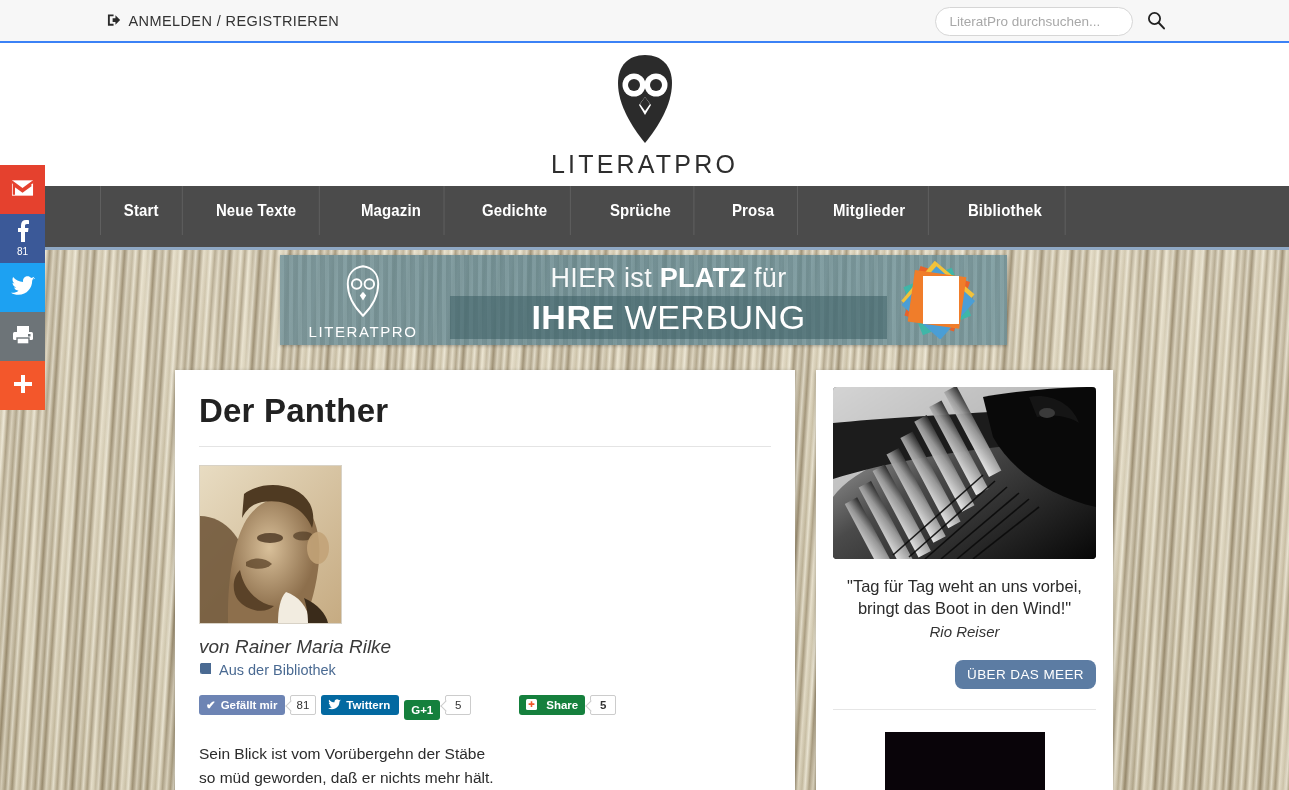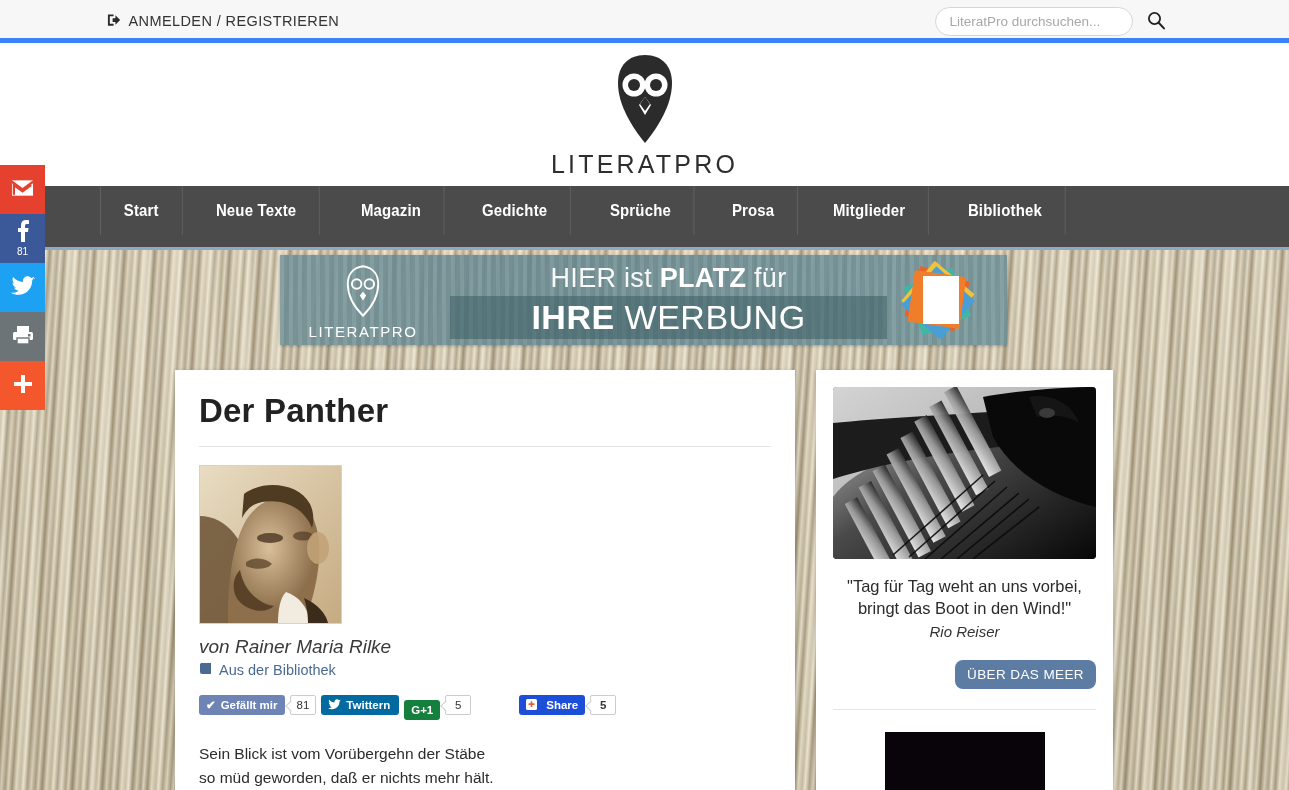--- a/index.html
+++ b/index.html
@@ -34,21 +34,21 @@
   .page-bg::after {
     content: "";
     position: absolute; left: 0; right: 0; top: 0; height: 58px;
     background: linear-gradient(180deg, rgba(214,222,232,.95), rgba(206,216,228,.4));
   }
 
   
   .topbar {
     position: absolute; top: 0; left: 0; width: 1289px; height: 43px;
     background: #f7f7f7;
-    border-bottom: 5px solid #3b82f6;
+    border-bottom: 2px solid #3b82f6;
     z-index: 20;
   }
   .topbar-inner {
     position: relative; width: 1140px; margin: 0 auto; height: 43px;
   }
   .login-link {
     position: absolute; left: 32px; top: 13px;
     font-size: 14.5px; letter-spacing: .4px; color: #333;
     text-decoration: none; display: flex; align-items: center; gap: 7px;
     cursor: pointer;
@@ -168,21 +168,21 @@
   .share-row { display: flex; align-items: center; gap: 5px; margin-top: 12px; }
   .sbtn {
     display: inline-flex; align-items: center; gap: 5px;
     height: 20px; padding: 0 7px; border-radius: 3px;
     font-size: 11.5px; color: #fff; font-weight: 700; cursor: pointer;
     white-space: nowrap;
   }
   .sbtn.fb { background: #6d84b4; }
   .sbtn.tw { background: #0369a1; padding-right: 9px; }
   .sbtn.gp { background: #15803d; margin-top: 10px; }
-  .sbtn.sh { background: #1d4ed8; gap: 9px; }
+  .sbtn.sh { background: #15803d; gap: 9px; }
   .scount {
     height: 20px; min-width: 26px; padding: 0 6px;
     border: 1px solid #ccc; background: #fff; border-radius: 2px;
     font-size: 11.5px; color: #333; display: inline-flex;
     align-items: center; justify-content: center; position: relative;
   }
   .scount::before {
     content: ""; position: absolute; left: -4px; top: 6px;
     width: 7px; height: 7px; background: #fff;
     border-left: 1px solid #ccc; border-bottom: 1px solid #ccc;

